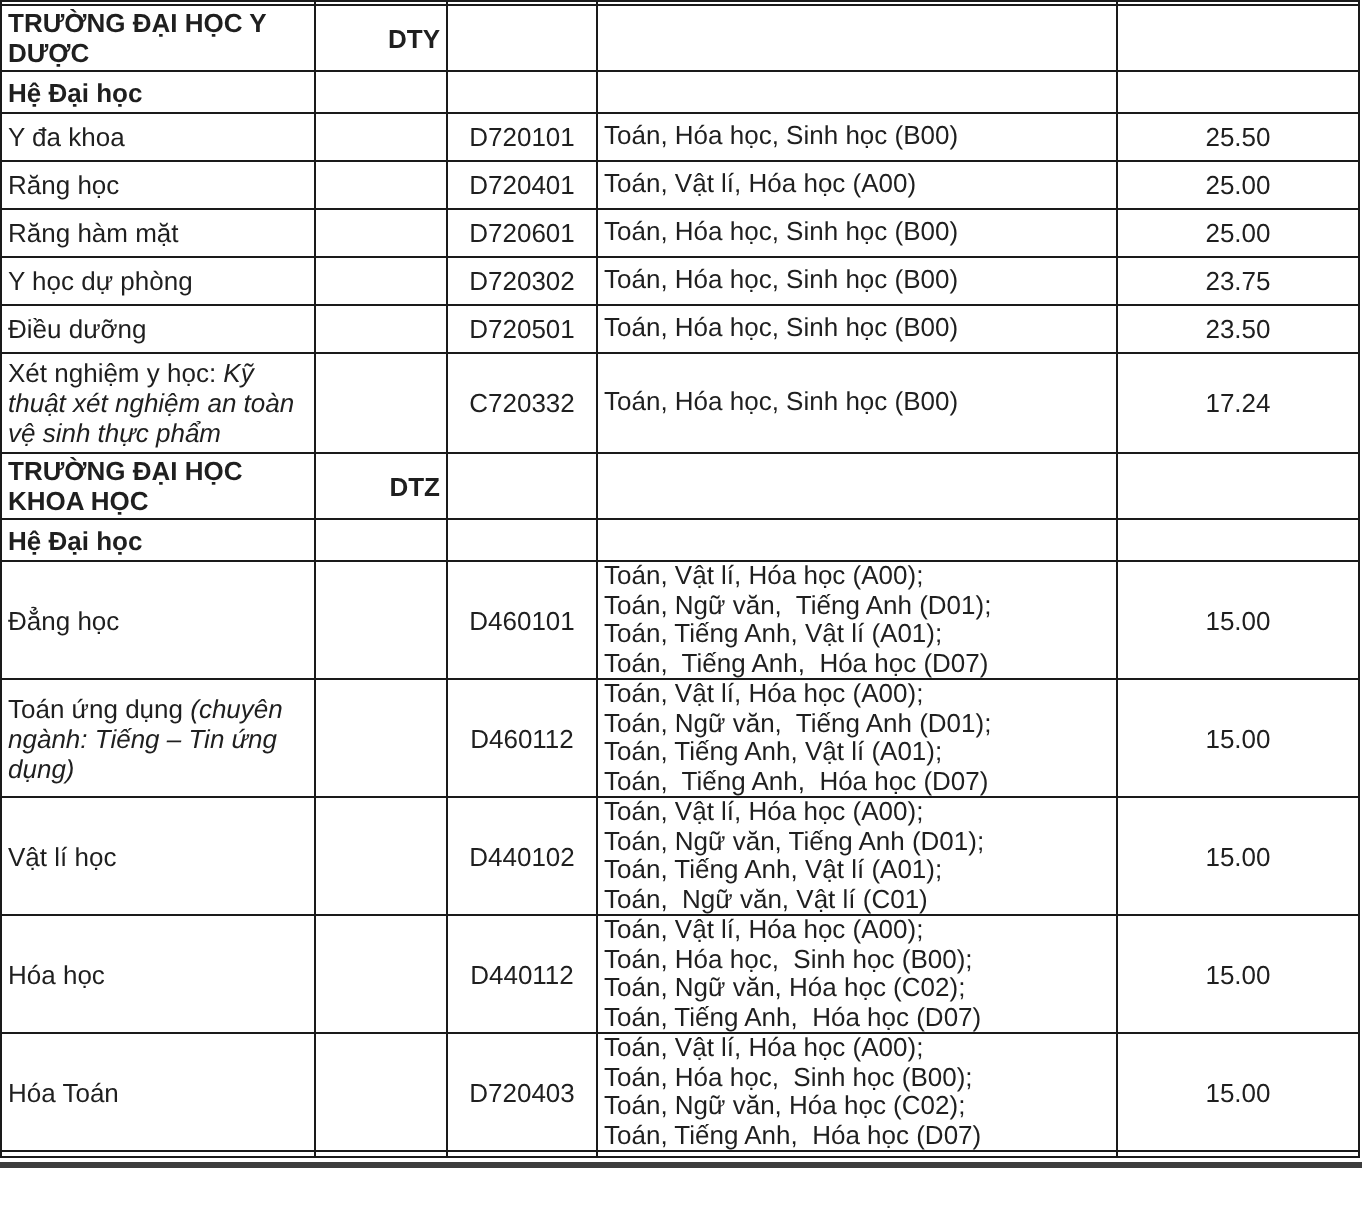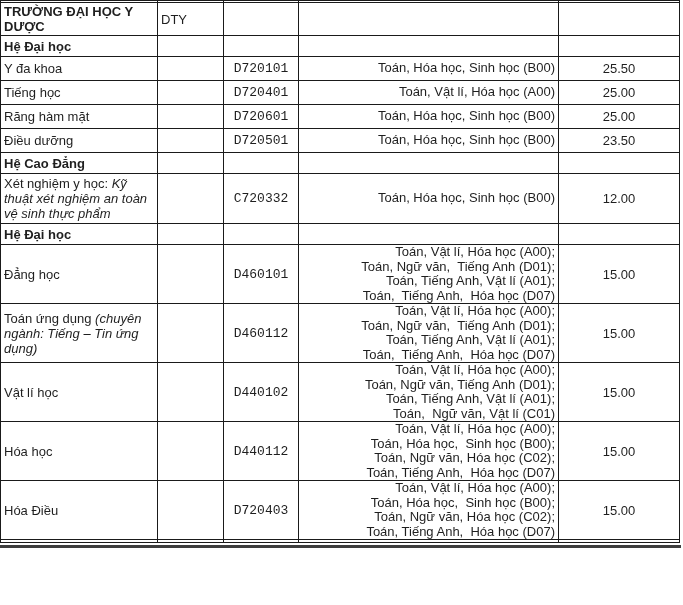--- a/index.html
+++ b/index.html
@@ -29,23 +29,23 @@
   tr.sliver-top{height:2px;}
   tr.sliver-bottom{height:3px;}
   tr.r-uni{height:33px;}
   tr.r-section{height:21px;padding-left:40px;}
   tr.r-major{height:24px;}
   tr.r-xet{height:50px;}
   tr.r-major4{height:58px;}
 
   td.name{text-align:left;line-height:15px;padding-left:4px;}
   td.name.bold{font-weight:bold;}
-  td.ucode{text-align:left;font-weight:normal;}
-  td.mcode{text-align:center;font-family:Liberation Mono, monospace;}
-  td.subjects{text-align:right;padding-left:15px;line-height:14.5px;margin-left:38px;}
+  td.ucode{text-align:right;font-weight:bold;}
+  td.mcode{text-align:center;}
+  td.subjects{text-align:left;padding-left:15px;line-height:14.5px;margin-left:38px;}
   td.subjects div{white-space:pre-wrap;}
   td.score{text-align:center;}
   .it{font-style:italic;text-align:center;}
 
   .thick-bar{
     width:681px;height:3px;background:#3d3d3d;margin-top:2px;
   }
 </style>
 </head>
 <body>
@@ -88,68 +88,77 @@
     <td class="name">Y đa khoa</td>
     <td class="ucode"></td>
     <td class="mcode">D720101</td>
     <td class="subjects">
           <div>Toán, Hóa học, Sinh học (B00)</div>
         </td>
     <td class="score">25.50</td>
   </tr>
 
   <tr class="r-major">
-    <td class="name">Tiếng học</td>
+    <td class="name">Răng học</td>
     <td class="ucode"></td>
     <td class="mcode">D720401</td>
     <td class="subjects">
           <div>Toán, Vật lí, Hóa học (A00)</div>
         </td>
     <td class="score">25.00</td>
   </tr>
 
   <tr class="r-major">
     <td class="name">Răng hàm mặt</td>
     <td class="ucode"></td>
     <td class="mcode">D720601</td>
     <td class="subjects">
           <div>Toán, Hóa học, Sinh học (B00)</div>
         </td>
     <td class="score">25.00</td>
   </tr>
 
+  <tr class="r-major">
+    <td class="name">Y học dự phòng</td>
+    <td class="ucode"></td>
+    <td class="mcode">D720302</td>
+    <td class="subjects">
+          <div>Toán, Hóa học, Sinh học (B00)</div>
+        </td>
+    <td class="score">23.75</td>
+  </tr>
 
   <tr class="r-major">
     <td class="name">Điều dưỡng</td>
     <td class="ucode"></td>
     <td class="mcode">D720501</td>
     <td class="subjects">
           <div>Toán, Hóa học, Sinh học (B00)</div>
         </td>
     <td class="score">23.50</td>
   </tr>
 
-  <tr class="r-section">
-    <td class="name bold">Hệ Cao Đẳng</td>
-    <td></td>
-    <td></td>
-    <td></td>
-    <td></td>
-  </tr>
 
   <tr class="r-xet">
     <td class="name"><span>Xét nghiệm y học: </span><span class="it">Kỹ thuật xét nghiệm an toàn vệ sinh thực phẩm</span></td>
     <td class="ucode"></td>
     <td class="mcode">C720332</td>
     <td class="subjects">
           <div>Toán, Hóa học, Sinh học (B00)</div>
         </td>
-    <td class="score">12.00</td>
-  </tr>
-
+    <td class="score">17.24</td>
+  </tr>
+
+  <tr class="r-uni">
+    <td class="name bold">TRƯỜNG ĐẠI HỌC KHOA HỌC</td>
+    <td class="ucode">DTZ</td>
+    <td class="mcode"></td>
+    <td class="subjects"></td>
+    <td class="score"></td>
+  </tr>
 
   <tr class="r-section">
     <td class="name bold">Hệ Đại học</td>
     <td></td>
     <td></td>
     <td></td>
     <td></td>
   </tr>
 
   <tr class="r-major4">
@@ -198,21 +207,21 @@
     <td class="subjects">
       <div>Toán, Vật lí, Hóa học (A00);</div>
       <div>Toán, Hóa học,  Sinh học (B00);</div>
       <div>Toán, Ngữ văn, Hóa học (C02);</div>
       <div>Toán, Tiếng Anh,  Hóa học (D07)</div>
     </td>
     <td class="score">15.00</td>
   </tr>
 
   <tr class="r-major4">
-    <td class="name">Hóa Điều</td>
+    <td class="name">Hóa Toán</td>
     <td class="ucode"></td>
     <td class="mcode">D720403</td>
     <td class="subjects">
       <div>Toán, Vật lí, Hóa học (A00);</div>
       <div>Toán, Hóa học,  Sinh học (B00);</div>
       <div>Toán, Ngữ văn, Hóa học (C02);</div>
       <div>Toán, Tiếng Anh,  Hóa học (D07)</div>
     </td>
     <td class="score">15.00</td>
   </tr>

